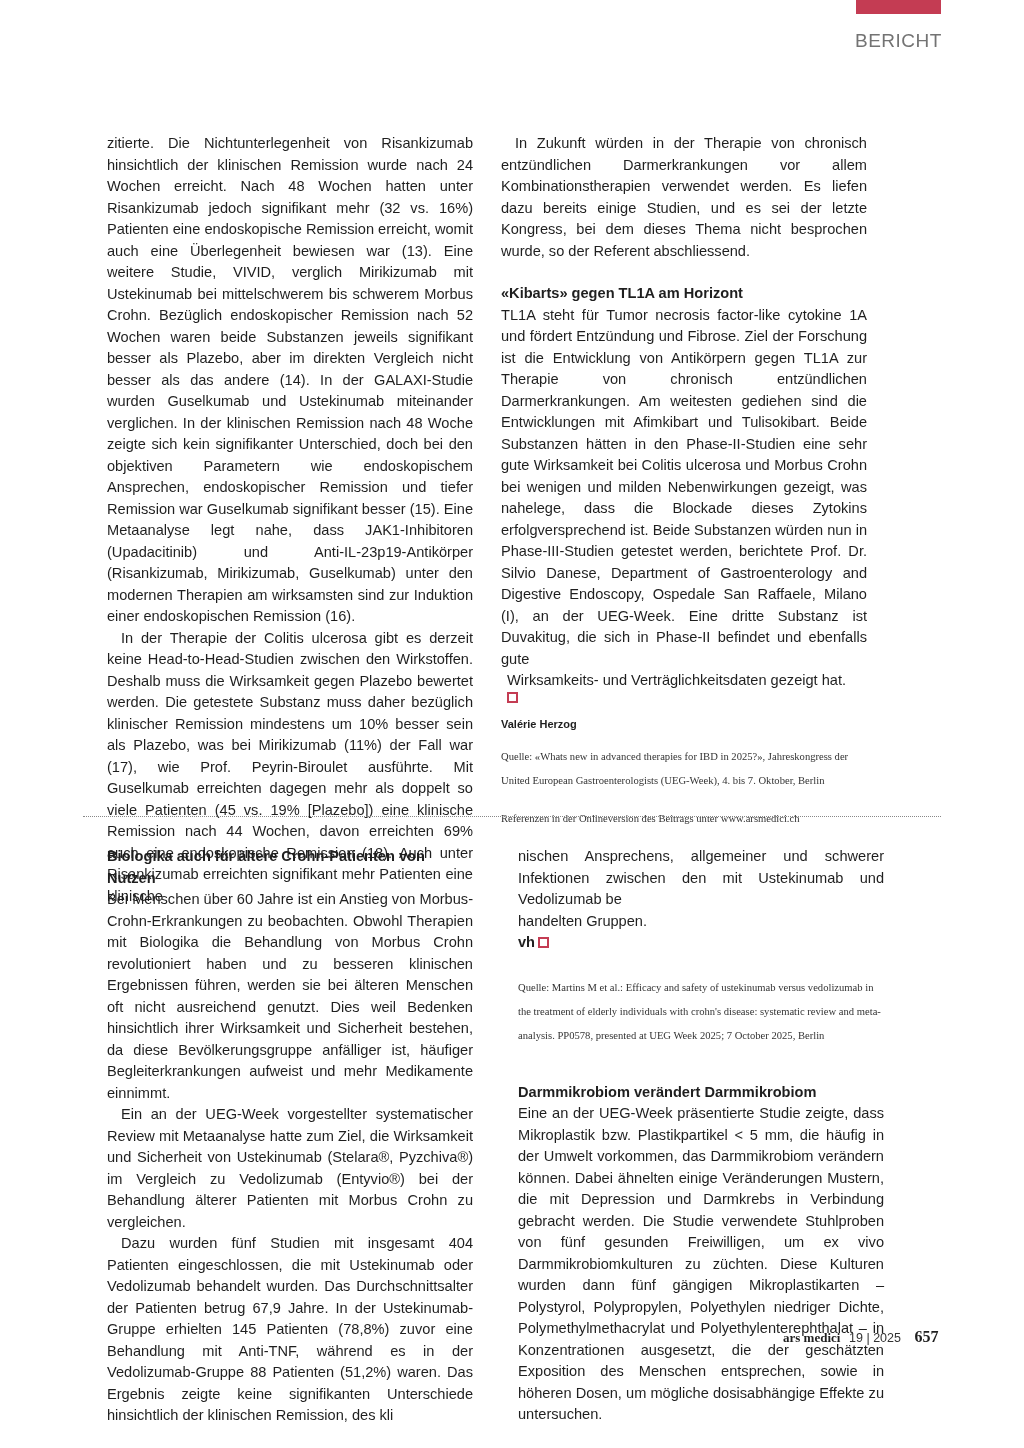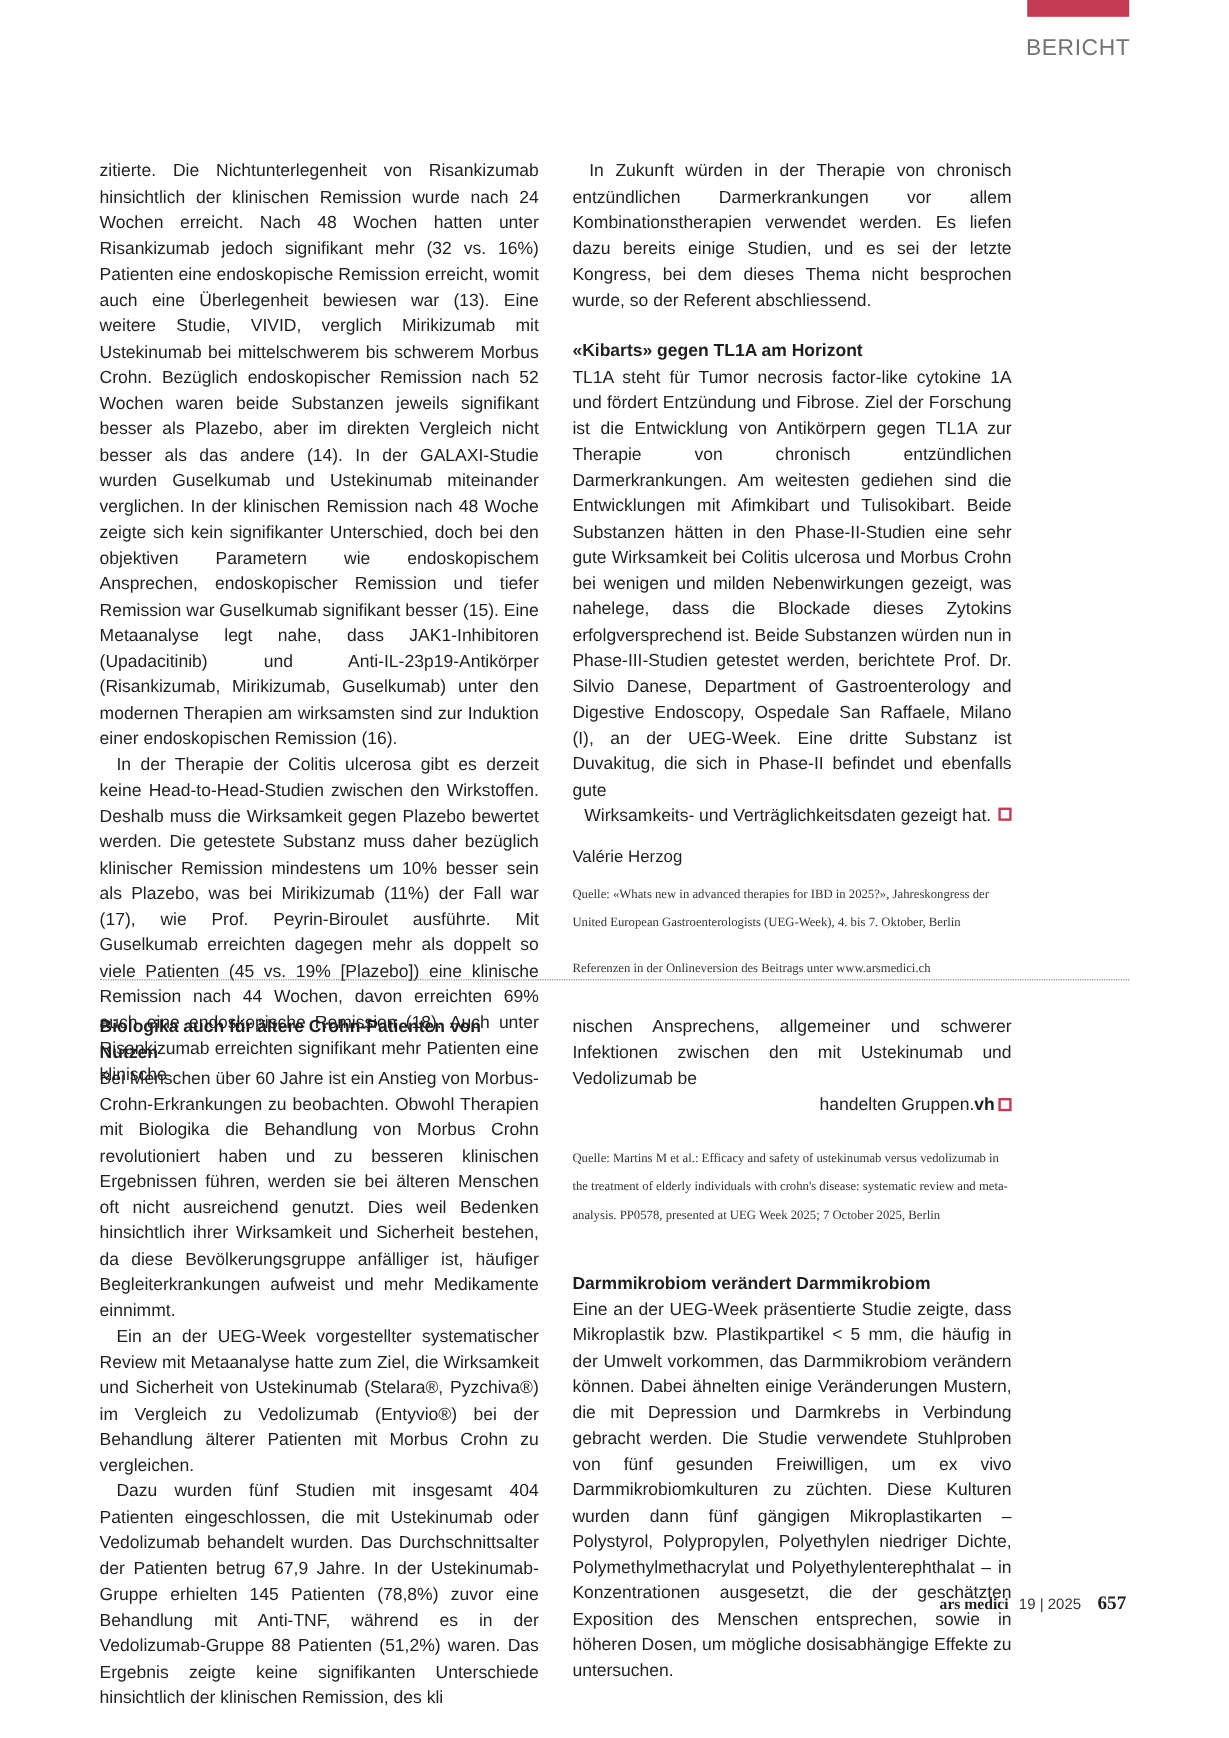--- a/index.html
+++ b/index.html
@@ -6,35 +6,35 @@
     body {
       width: 1024px; height: 1448px; position: relative; background: #ffffff;
       font-family: "Liberation Sans", "DejaVu Sans", sans-serif; color: #1f1f1f;
       overflow: hidden;
     }
     .top-bar { position: absolute; left: 856px; top: 0; width: 85px; height: 14px; background: #c43c53; }
     .section-label {
       position: absolute; left: 855px; top: 30px; font-size: 19px; letter-spacing: 0.5px;
       color: #737373; font-weight: normal;
     }
-    .col { position: absolute; width: 366px; font-size: 14.6px; line-height: 21.5px; text-align: justify; }
+    .col { position: absolute; width: 366px; font-size: 14.6px; line-height: 21.5px; text-align: justify; margin-left: 24px; }
     .col p { margin: 0; hyphens: manual; }
     .col p.indent { text-indent: 14px; }
     .col1-top { left: 83px; top: 133px; }
     .col2-top { left: 477px; top: 133px; width: 366px; }
     .col1-bot { left: 83px; top: 846px; }
-    .col2-bot { left: 477px; top: 846px; width: 366px; }
+    .col2-bot { left: 494px; top: 846px; width: 366px; }
     h3.subhead { font-size: 14.6px; font-weight: bold; margin: 0; line-height: 21.5px; text-align: left; }
     .gap-head { margin-top: 21px !important; }
     .end-square {
       display: inline-block; width: 9px; height: 9px; border: 2px solid #c43c53;
       vertical-align: -1px; margin-left: 6px; box-sizing: border-box; width: 11px; height: 11px;
     }
-    .end-line { display: flex; justify-content: flex-end; align-items: baseline; }
-    .author { font-size: 14px; font-weight: normal; margin-top: 14px !important; line-height: 14px; }
+    .end-line { display: flex; justify-content: space-between; align-items: baseline; flex-direction: column; }
+    .author { font-size: 11px; font-weight: bold; margin-top: 14px !important; line-height: 14px; }
     .source {
       font-family: "Liberation Serif", "DejaVu Serif", serif; font-size: 10.6px; line-height: 24px;
       color: #333; text-align: left; margin-top: 14px !important;
     }
     .divider {
       position: absolute; left: 83px; top: 816px; width: 858px; height: 0;
       border-top: 1.5px dotted #888;
     }
     .footer { position: absolute; left: 783px; top: 1328px; font-size: 13px; white-space: nowrap; }
     .footer .mag { font-family: "Liberation Serif", "DejaVu Serif", serif; font-weight: bold; font-size: 13px; }

